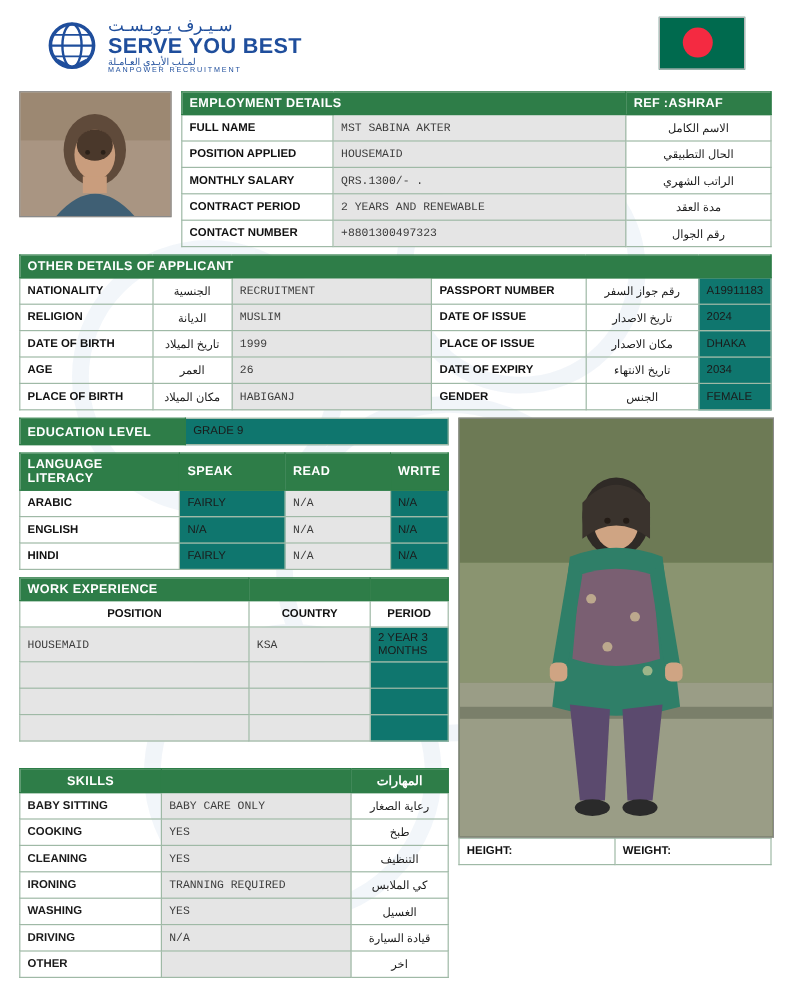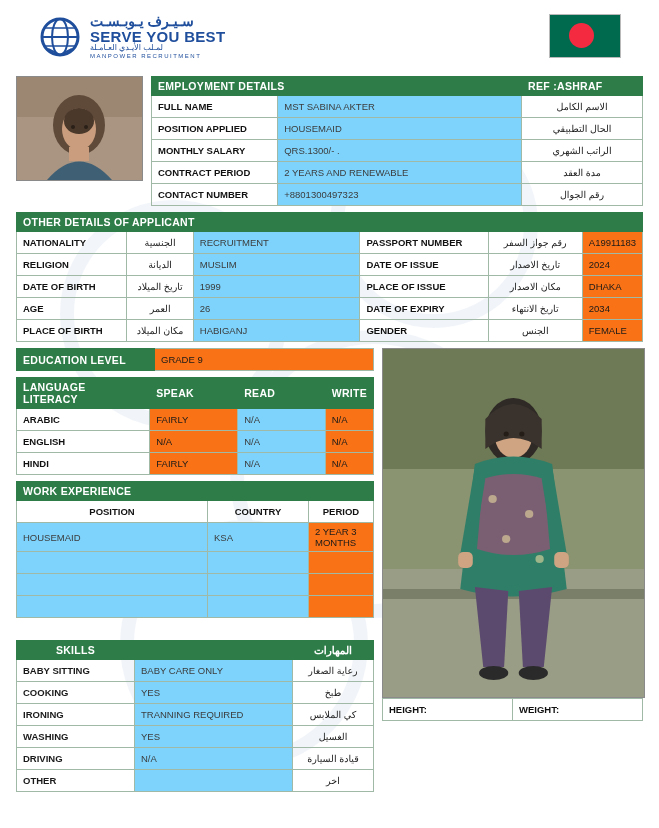--- a/index.html
+++ b/index.html
@@ -52,26 +52,26 @@
   }
   .brand-logo { width: 44px; height: 44px; flex: none; }
   .brand-text {
     display: flex;
     flex-direction: column;
     align-items: flex-start;
     line-height: 1.05;
   }
   .brand-ar {
     font-size: 14px;
-    font-weight: bold;
+    font-weight: normal;
     color: #1f4e9c;
     letter-spacing: 2px;
   }
   .brand-en {
-    font-size: 15px;
+    font-size: 18px;
     font-weight: bold;
     color: #1f4e9c;
     letter-spacing: 0.3px;
   }
   .brand-sub-ar {
     font-size: 8px;
     color: #1f4e9c;
   }
   .brand-sub-en {
     font-size: 6px;
@@ -109,24 +109,25 @@
     border: 1px solid #9fb9a6;
     font-size: 9.5px;
     padding: 3px 6px;
     height: 15px;
   }
   td.lbl {
     font-weight: bold;
     color: #111;
   }
   td.val {
-    background: #7dd3fc;
+    background: #e5e5e5;
     color: #3c3c3c;
-  }
-  td.val-white { background: #f97316; }
+    font-family: Liberation Mono, monospace;
+  }
+  td.val-white { background: #0f766e; }
   .ar { font-size: 9.5px; }
   .r { text-align: center; }
   .c { text-align: center; margin-top: 15px; }
 
   
   .top-row {
     display: flex;
     gap: 8px;
     margin-top: 4px;
     border-radius: 12px;
@@ -392,20 +393,25 @@
             <td class="cell skill-name">BABY SITTING</td>
             <td class="cell val">BABY CARE ONLY</td>
             <td class="cell ar r">رعاية الصغار</td>
           </tr>
           <tr>
             <td class="cell skill-name">COOKING</td>
             <td class="cell val">YES</td>
             <td class="cell ar r">طبخ</td>
           </tr>
           <tr>
+            <td class="cell skill-name">CLEANING</td>
+            <td class="cell val">YES</td>
+            <td class="cell ar r">التنظيف</td>
+          </tr>
+          <tr>
             <td class="cell skill-name">IRONING</td>
             <td class="cell val">TRANNING REQUIRED</td>
             <td class="cell ar r">كي الملابس</td>
           </tr>
           <tr>
             <td class="cell skill-name">WASHING</td>
             <td class="cell val">YES</td>
             <td class="cell ar r">الغسيل</td>
           </tr>
           <tr>

